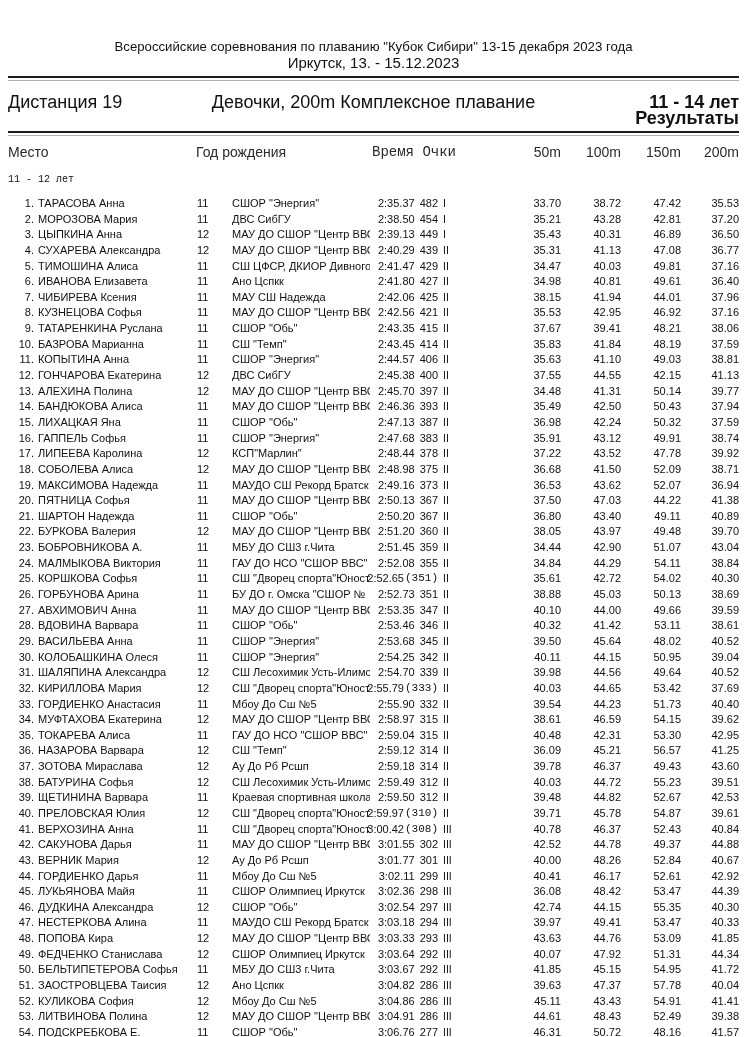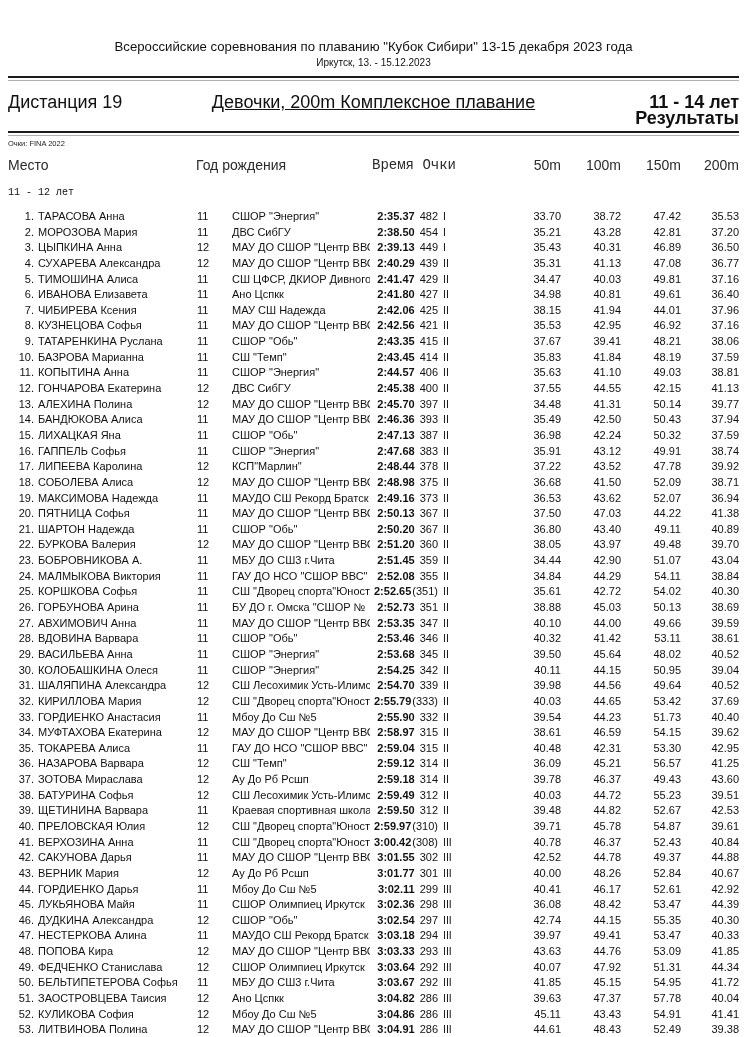--- a/index.html
+++ b/index.html
@@ -3,26 +3,26 @@
 <meta charset="utf-8">
 <style>
   html,body { margin:0; padding:0; background:#fff; }
   .page {
     position:relative; width:750px; height:1037px; box-sizing:border-box;
     background:#fff; color:#111;
     font-family:"Liberation Sans","DejaVu Sans",sans-serif;
     padding:4px 11px 0 8px; overflow:hidden;margin-top:32px;
   }
   .title1 { text-align:center; font-size:13.2px; line-height:17px; margin-top:2px; }
-  .title2 { text-align:center; font-size:10px; line-height:16px; }
+  .title2 { text-align:center; font-size:15px; line-height:16px; }
   .rule { height:2px; border-top:2px solid #1c1c1c; border-bottom:1px solid #b0b0b0; margin-top:5px; }
   .rule.thin { border-top-width:2px; }
   .meta { display:grid; grid-template-columns:1fr auto 1fr; margin-top:13px; font-size:18px; line-height:16px; }
   .meta .left   { text-align:left; }
-  .meta .center { text-align:center;text-decoration:underline; }
+  .meta .center { text-align:center; }
   .meta .right  { text-align:right;font-weight:bold; }
   .points-note { font-size:7.5px; color:#222; margin-top:3px; line-height:10px; }
 
   .colhead {
     display:grid; grid-template-columns:188px 174px 94px 97px 60px 60px 58px;
     font-size:14px; color:#2a2a2a; margin-top:10px; line-height:12px;
   }
   .colhead .h-timepts { text-align:right; padding-right:8px;font-family:Liberation Mono, monospace; }
   .colhead .h-split   { text-align:right; }
 
@@ -32,23 +32,23 @@
   .row {
     display:grid;
     grid-template-columns:26px 4px 158px 36px 138px 68px 26px 97px 60px 60px 58px;
     font-size:11px; line-height:15.65px; height:15.65px; white-space:nowrap;
   }
   .row .place { text-align:right; }
   .row .name  { overflow:hidden; padding-left:0; }
   .row .yob   { padding-left:1px; }
   .row .club  { overflow:hidden; }
   .row .timepts { display:flex; justify-content:flex-end; overflow:visible; }
-  .row .time  { font-weight:bold; }
+  .row .time  { font-weight:normal; }
   .row .pts   { margin-left:5px; }
-  .row .pts.paren { margin-left:1px; }
+  .row .pts.paren { margin-left:1px;font-family:Liberation Mono, monospace; }
   .row .cls   { padding-left:5px; font-size:10.5px; }
   .row .split { text-align:right; }
 </style>
 </head>
 <body>
 
 <div class="page">
 
   <div class="title1">Всероссийские соревнования по плаванию "Кубок Сибири" 13-15 декабря 2023 года</div>
   <div class="title2">Иркутск, 13. - 15.12.2023</div>
@@ -63,21 +63,20 @@
       <div>Девочки, 200m Комплексное плавание</div>
     </div>
     <div class="right">
       <div>11 - 14 лет</div>
       <div>Результаты</div>
     </div>
   </div>
 
   <div class="rule thin"></div>
 
-  <div class="points-note">Очки: FINA 2022</div>
 
   <div class="colhead">
     <span class="h-place">Место</span>
     <span class="h-yob">Год рождения</span>
     <span class="h-timepts">Время Очки</span>
     <span class="h-split">50m</span>
     <span class="h-split">100m</span>
     <span class="h-split">150m</span>
     <span class="h-split">200m</span>
   </div>

